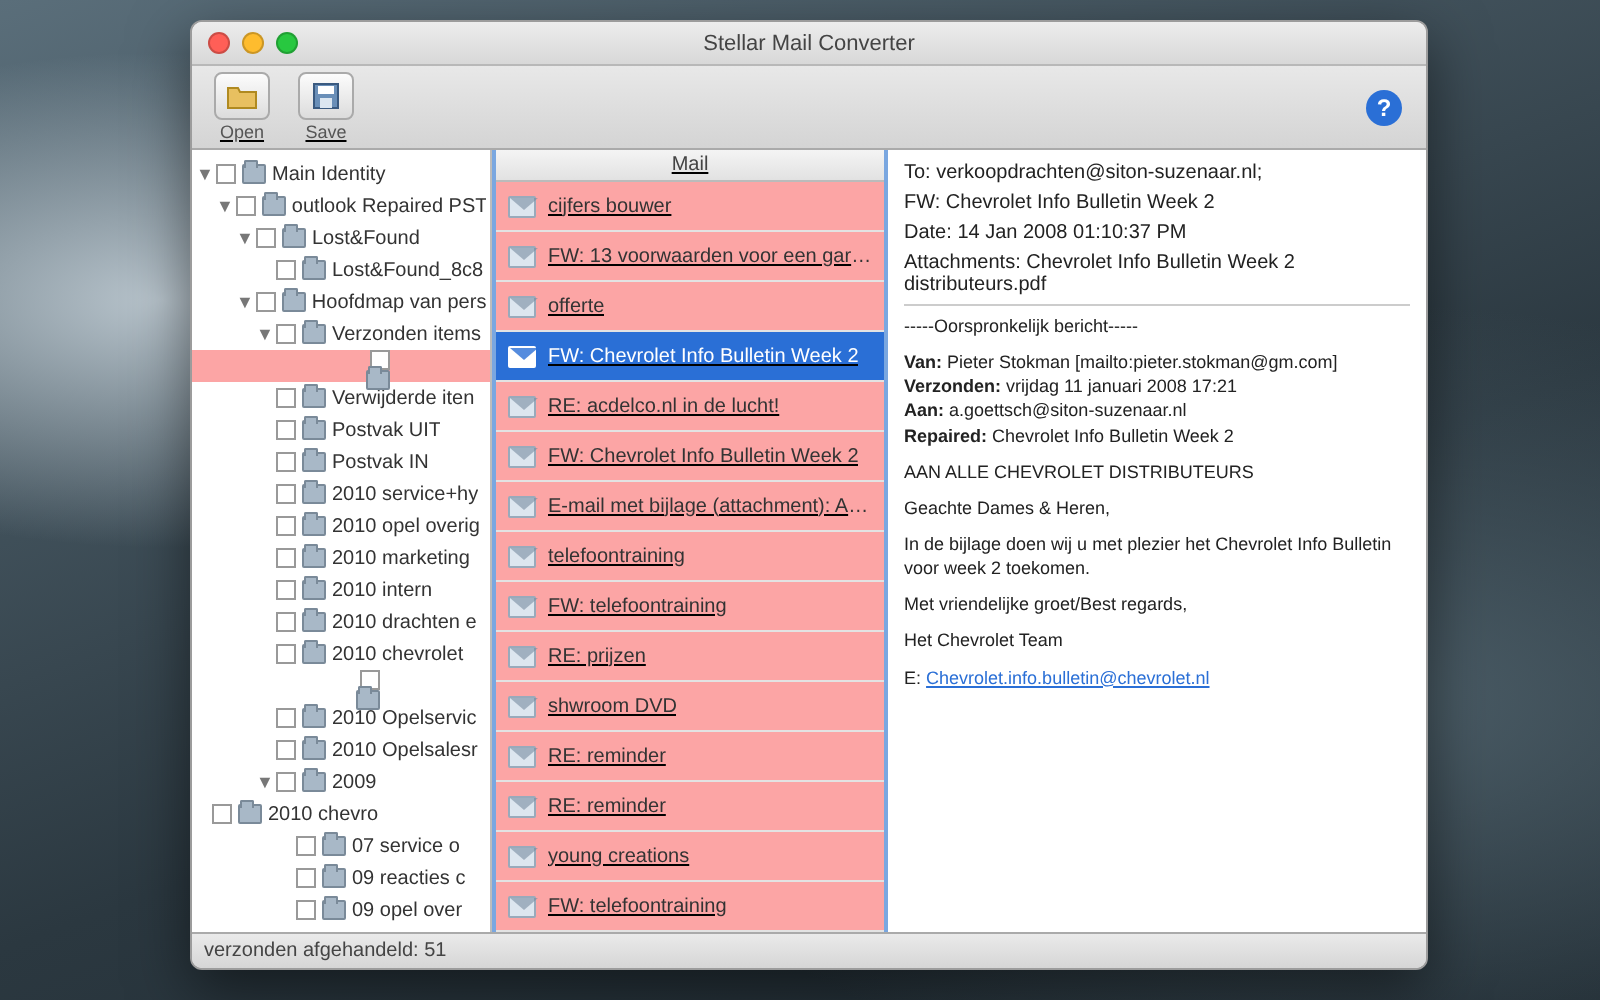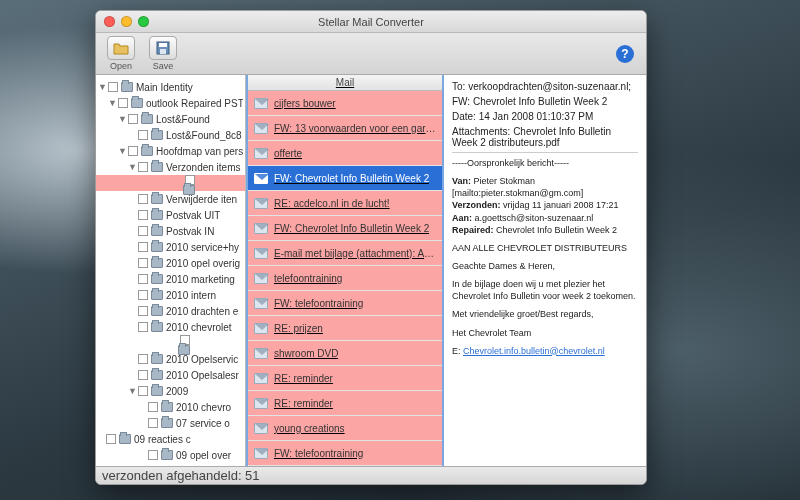--- a/index.html
+++ b/index.html
@@ -3,38 +3,38 @@
 <meta charset="utf-8">
 <style>
   * { box-sizing: border-box; margin: 0; padding: 0; font-family: "Lucida Grande", "Helvetica Neue", Arial, sans-serif; }
   body { width: 800px; height: 500px; overflow: hidden; background: linear-gradient(135deg,#4a5d6b 0%,#2b3840 50%,#3a4850 100%); position: relative; }
   .wallpaper { position:absolute; inset:0; background:
     radial-gradient(ellipse at 10% 30%, #b8c4cc 0%, transparent 25%),
     radial-gradient(ellipse at 85% 70%, #4c5e68 0%, transparent 40%),
     linear-gradient(160deg,#5a6e7a 0%,#2b3840 60%,#1f2a31 100%);
   }
   .window {
-    position:absolute; left:95px; top:10px; width:552px; height:475px;
+    position:absolute; left:95px; top:10px; width:619px; height:475px;
     background:#f2f2f2; border:1px solid #9c9c9c; border-radius:6px;
     box-shadow:0 10px 30px rgba(0,0,0,.5); display:flex; flex-direction:column;
     overflow:hidden;
   }
   .titlebar {
     height:22px; background:linear-gradient(#ededed,#d8d8d8);
     border-bottom:1px solid #b8b8b8; display:flex; align-items:center; position:relative;
   }
   .traffic { display:flex; gap:6px; padding-left:8px; }
   .dot { width:11px; height:11px; border-radius:50%; border:1px solid rgba(0,0,0,.2); }
   .dot.red{background:#ff5f57}.dot.yellow{background:#febc2e}.dot.green{background:#28c840}
   .title { position:absolute; left:0; right:0; text-align:center; font-size:11px; color:#444; }
   .toolbar {
     height:42px; background:linear-gradient(#e8e8e8,#d4d4d4);
     border-bottom:1px solid #aaa; display:flex; align-items:center; padding:2px 6px; gap:4px;
   }
-  .tbtn { display:flex; flex-direction:column; align-items:center; width:38px; cursor:default; }
+  .tbtn { display:flex; flex-direction:column; align-items:center; width:38px; cursor:default;text-decoration:underline; }
   .tbtn .tico { width:28px; height:24px; background:linear-gradient(#fcfcfc,#dcdcdc); border:1px solid #aaa; border-radius:4px; display:flex; align-items:center; justify-content:center; }
   .tbtn .tlabel { font-size:9px; color:#555; margin-top:1px; }
   .tspacer { flex:1; }
   .helpbtn { width:18px; height:18px; border-radius:50%; background:#2a6fd6; color:#fff; font-size:12px; font-weight:bold; display:flex; align-items:center; justify-content:center; margin-right:6px; }
   .panes { flex:1; display:flex; min-height:0; }
   .tree {
     width:150px; background:#fff; border-right:1px solid #bcbcbc; overflow-y:auto; font-size:10px; color:#333;
     padding:4px 0;
   }
   .tree-row { display:flex; align-items:center; height:16px; white-space:nowrap; padding-right:2px; cursor:default; }
@@ -67,21 +67,21 @@
   .preview {
     flex:1; background:#fff; overflow-y:auto; font-size:10px; color:#222; padding:6px 8px;
   }
   .preview .hline { margin-bottom:4px; }
   .preview hr { border:none; border-top:1px solid #ccc; margin:4px 0; }
   .preview .body { font-size:9px; line-height:1.35; }
   .preview .body p { margin-bottom:6px; }
   .preview a { color:#2a6fd6; text-decoration:underline; }
   .statusbar {
     height:18px; background:linear-gradient(#eaeaea,#d6d6d6); border-top:1px solid #aaa;
-    font-size:13px; color:#444; padding:0 6px; line-height:18px;
+    font-size:10px; color:#444; padding:0 6px; line-height:18px;
   }
   ::-webkit-scrollbar{width:10px}::-webkit-scrollbar-thumb{background:#c0c0c0;border-radius:5px}::-webkit-scrollbar-track{background:#efefef}
 </style>
 </head>
 <body>
 <div class="wallpaper"></div>
 
 <div class="window">
 
   <div class="titlebar">
@@ -232,33 +232,33 @@
           <span class="cb"></span>
           <span class="fold"></span>
           <span class="tree-label">2010 Opelsalesr</span>
         </div>
         <div class="tree-row" style="padding-left: 32px;">
           <span class="tw">▼</span>
           <span class="cb"></span>
           <span class="fold"></span>
           <span class="tree-label">2009</span>
         </div>
+        <div class="tree-row" style="">
+          <span class="tw"></span>
+          <span class="cb"></span>
+          <span class="fold"></span>
+          <span class="tree-label">2010 chevro</span>
+        </div>
         <div class="tree-row" style="padding-left: 42px;">
           <span class="tw"></span>
           <span class="cb"></span>
           <span class="fold"></span>
-          <span class="tree-label">2010 chevro</span>
+          <span class="tree-label">07 service o</span>
         </div>
         <div class="tree-row" style="padding-left: 42px;">
-          <span class="tw"></span>
-          <span class="cb"></span>
-          <span class="fold"></span>
-          <span class="tree-label">07 service o</span>
-        </div>
-        <div class="tree-row" style="">
           <span class="tw"></span>
           <span class="cb"></span>
           <span class="fold"></span>
           <span class="tree-label">09 reacties c</span>
         </div>
         <div class="tree-row" style="padding-left: 42px;">
           <span class="tw"></span>
           <span class="cb"></span>
           <span class="fold"></span>
           <span class="tree-label">09 opel over</span>

